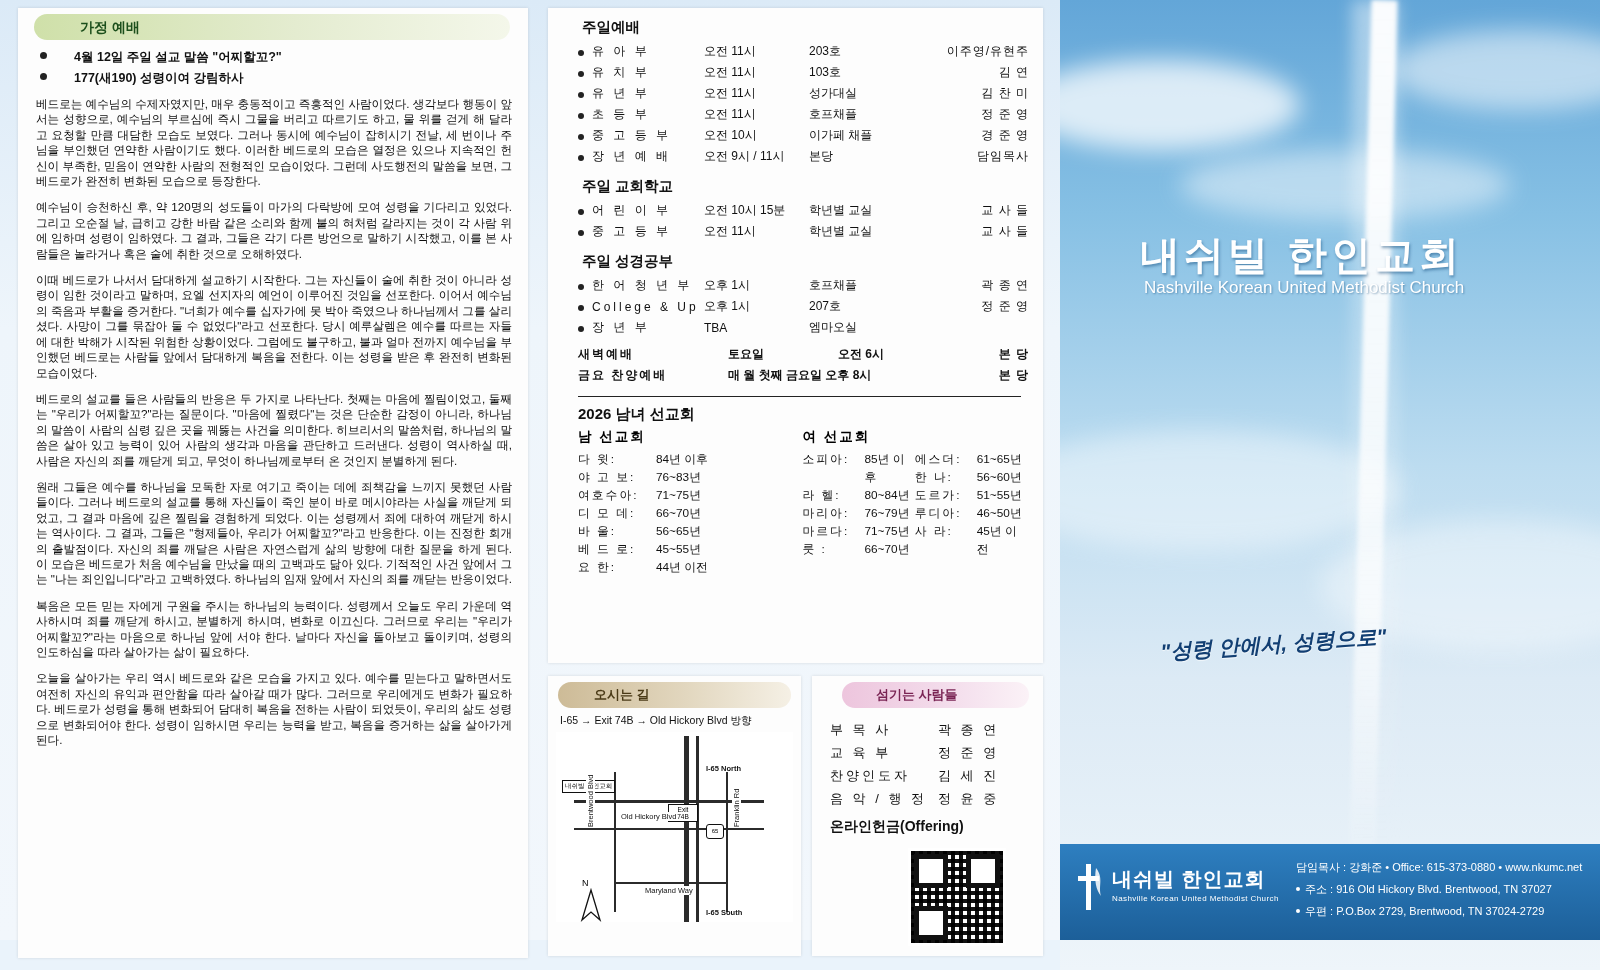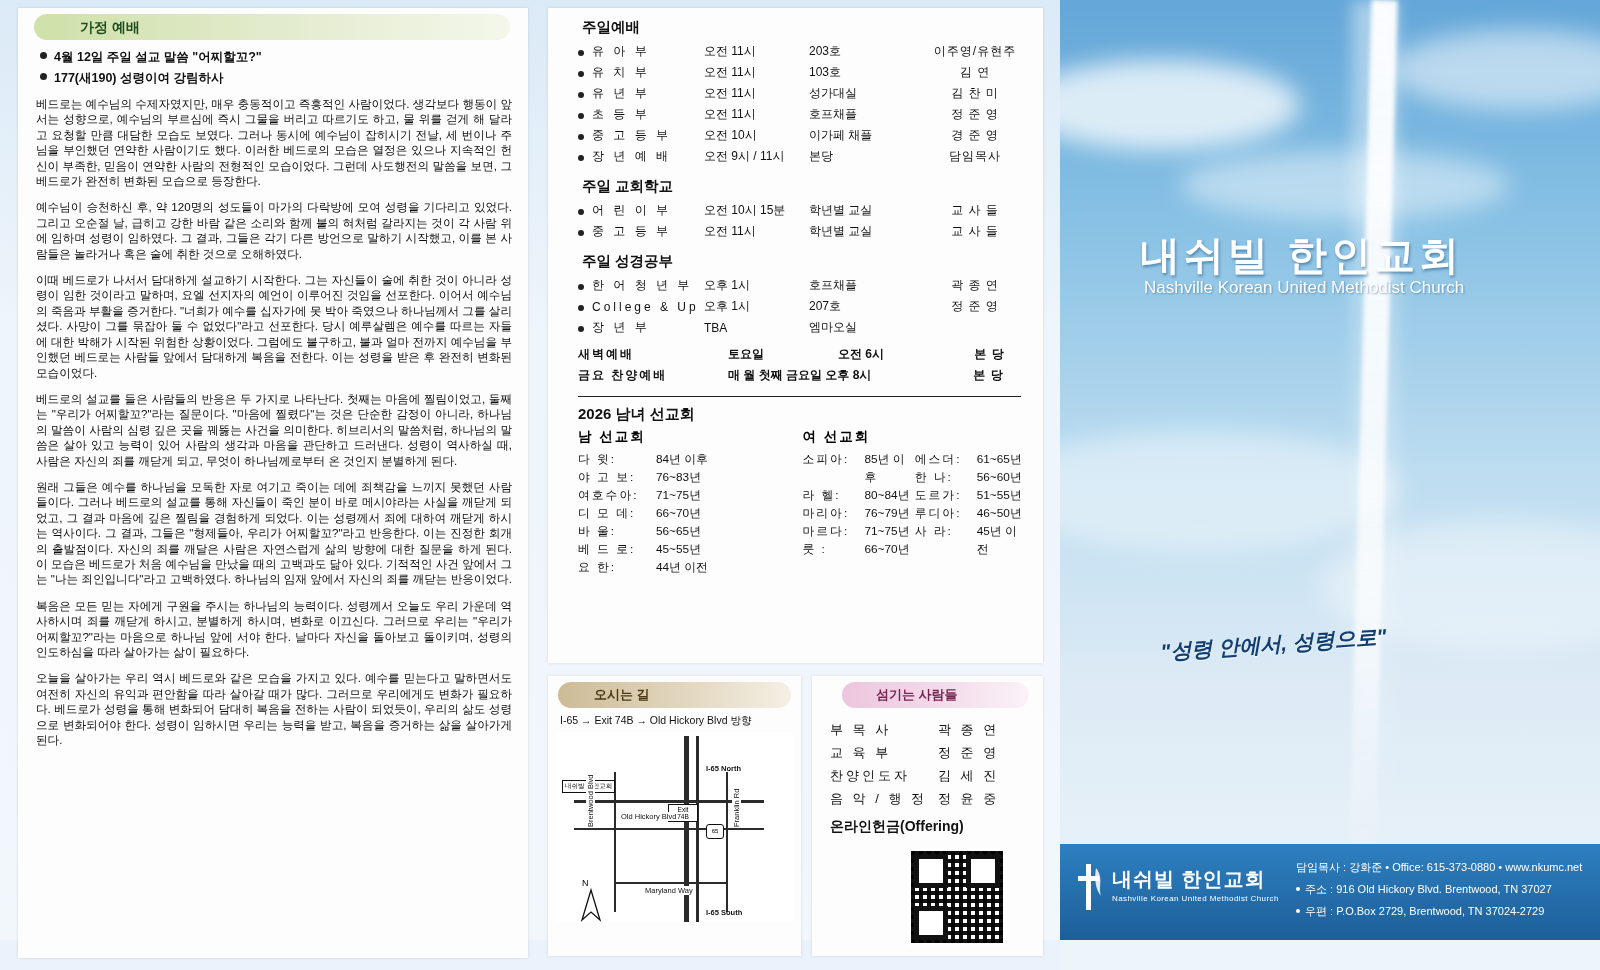--- a/index.html
+++ b/index.html
@@ -19,38 +19,38 @@
     height:26px;line-height:26px;border-radius:13px;
     background:linear-gradient(90deg,#cfe0a9 0%, #e4ecd0 55%, #f4f7ea 100%);
     color:#1c4f1c;font-weight:bold;font-size:14px;text-align:left;padding-left:46px;
     margin:6px 18px 8px 16px;
   }
   .banner.pink{background:linear-gradient(90deg,#edc5dd 0%, #f3dceb 55%, #fbf2f7 100%);color:#7a2454;}
   .banner.tan{background:linear-gradient(90deg,#cdbb97 0%, #e2d7bf 55%, #f5f0e5 100%);color:#4a3a17;}
 
   .bullets{margin:2px 16px 8px 22px;font-size:12.5px;color:#111;line-height:19px;}
   .bullets div{margin-bottom:2px;}
-  .bullets b{font-weight:bold;}
+  .bullets b{font-weight:bold;margin-left:20px;}
   .dot{display:inline-block;width:7px;height:7px;border-radius:50%;background:#222;margin-right:7px;vertical-align:2px;}
 
   .body-text{margin:0 16px 0 18px;font-size:11.6px;line-height:15.4px;color:#0d0d0d;text-align:justify;}
   .body-text p{margin:0 0 11px 0;text-indent:0;}
 
   
   .col-mid{position:absolute;left:548px;top:8px;width:495px;height:655px;
     background:#fdfdfd;box-shadow:0 0 3px rgba(0,0,0,.12);}
   .sec-title{font-size:14.5px;font-weight:bold;color:#111;margin:10px 0 4px 34px;}
   .rows{margin:0 14px 4px 30px;}
   .row{display:flex;align-items:center;font-size:12px;color:#111;height:21px;}
   .row .bdot{width:14px;}
   .row .bdot i{display:inline-block;width:6px;height:6px;border-radius:50%;background:#222;}
   .row .c1{width:112px;letter-spacing:3px;}
   .row .c2{width:105px;}
   .row .c3{width:112px;}
-  .row .c4{flex:1;text-align:center;letter-spacing:1px;}
+  .row .c4{flex:1;text-align:right;letter-spacing:1px;}
   .row.plain{font-weight:bold;}
   .row.plain .c1{width:150px;letter-spacing:2px;}
   .row.plain .c2{width:110px;text-align:left;}
   .hr{border:0;border-top:1.5px solid #222;margin:10px 22px 0 30px;}
   .mission-title{font-size:15px;font-weight:bold;color:#111;margin:8px 16px 4px 30px;}
   .mis-wrap{display:flex;margin:2px 16px 0 30px;}
   .mis-col{flex:1;}
   .mis-col h4{font-size:13.5px;margin:0 0 4px 0;font-weight:bold;letter-spacing:2px;}
   .mis-col .mrow{font-size:11.8px;line-height:18px;color:#111;display:flex;}
   .mis-col .mrow .ml{width:78px;letter-spacing:2px;}

